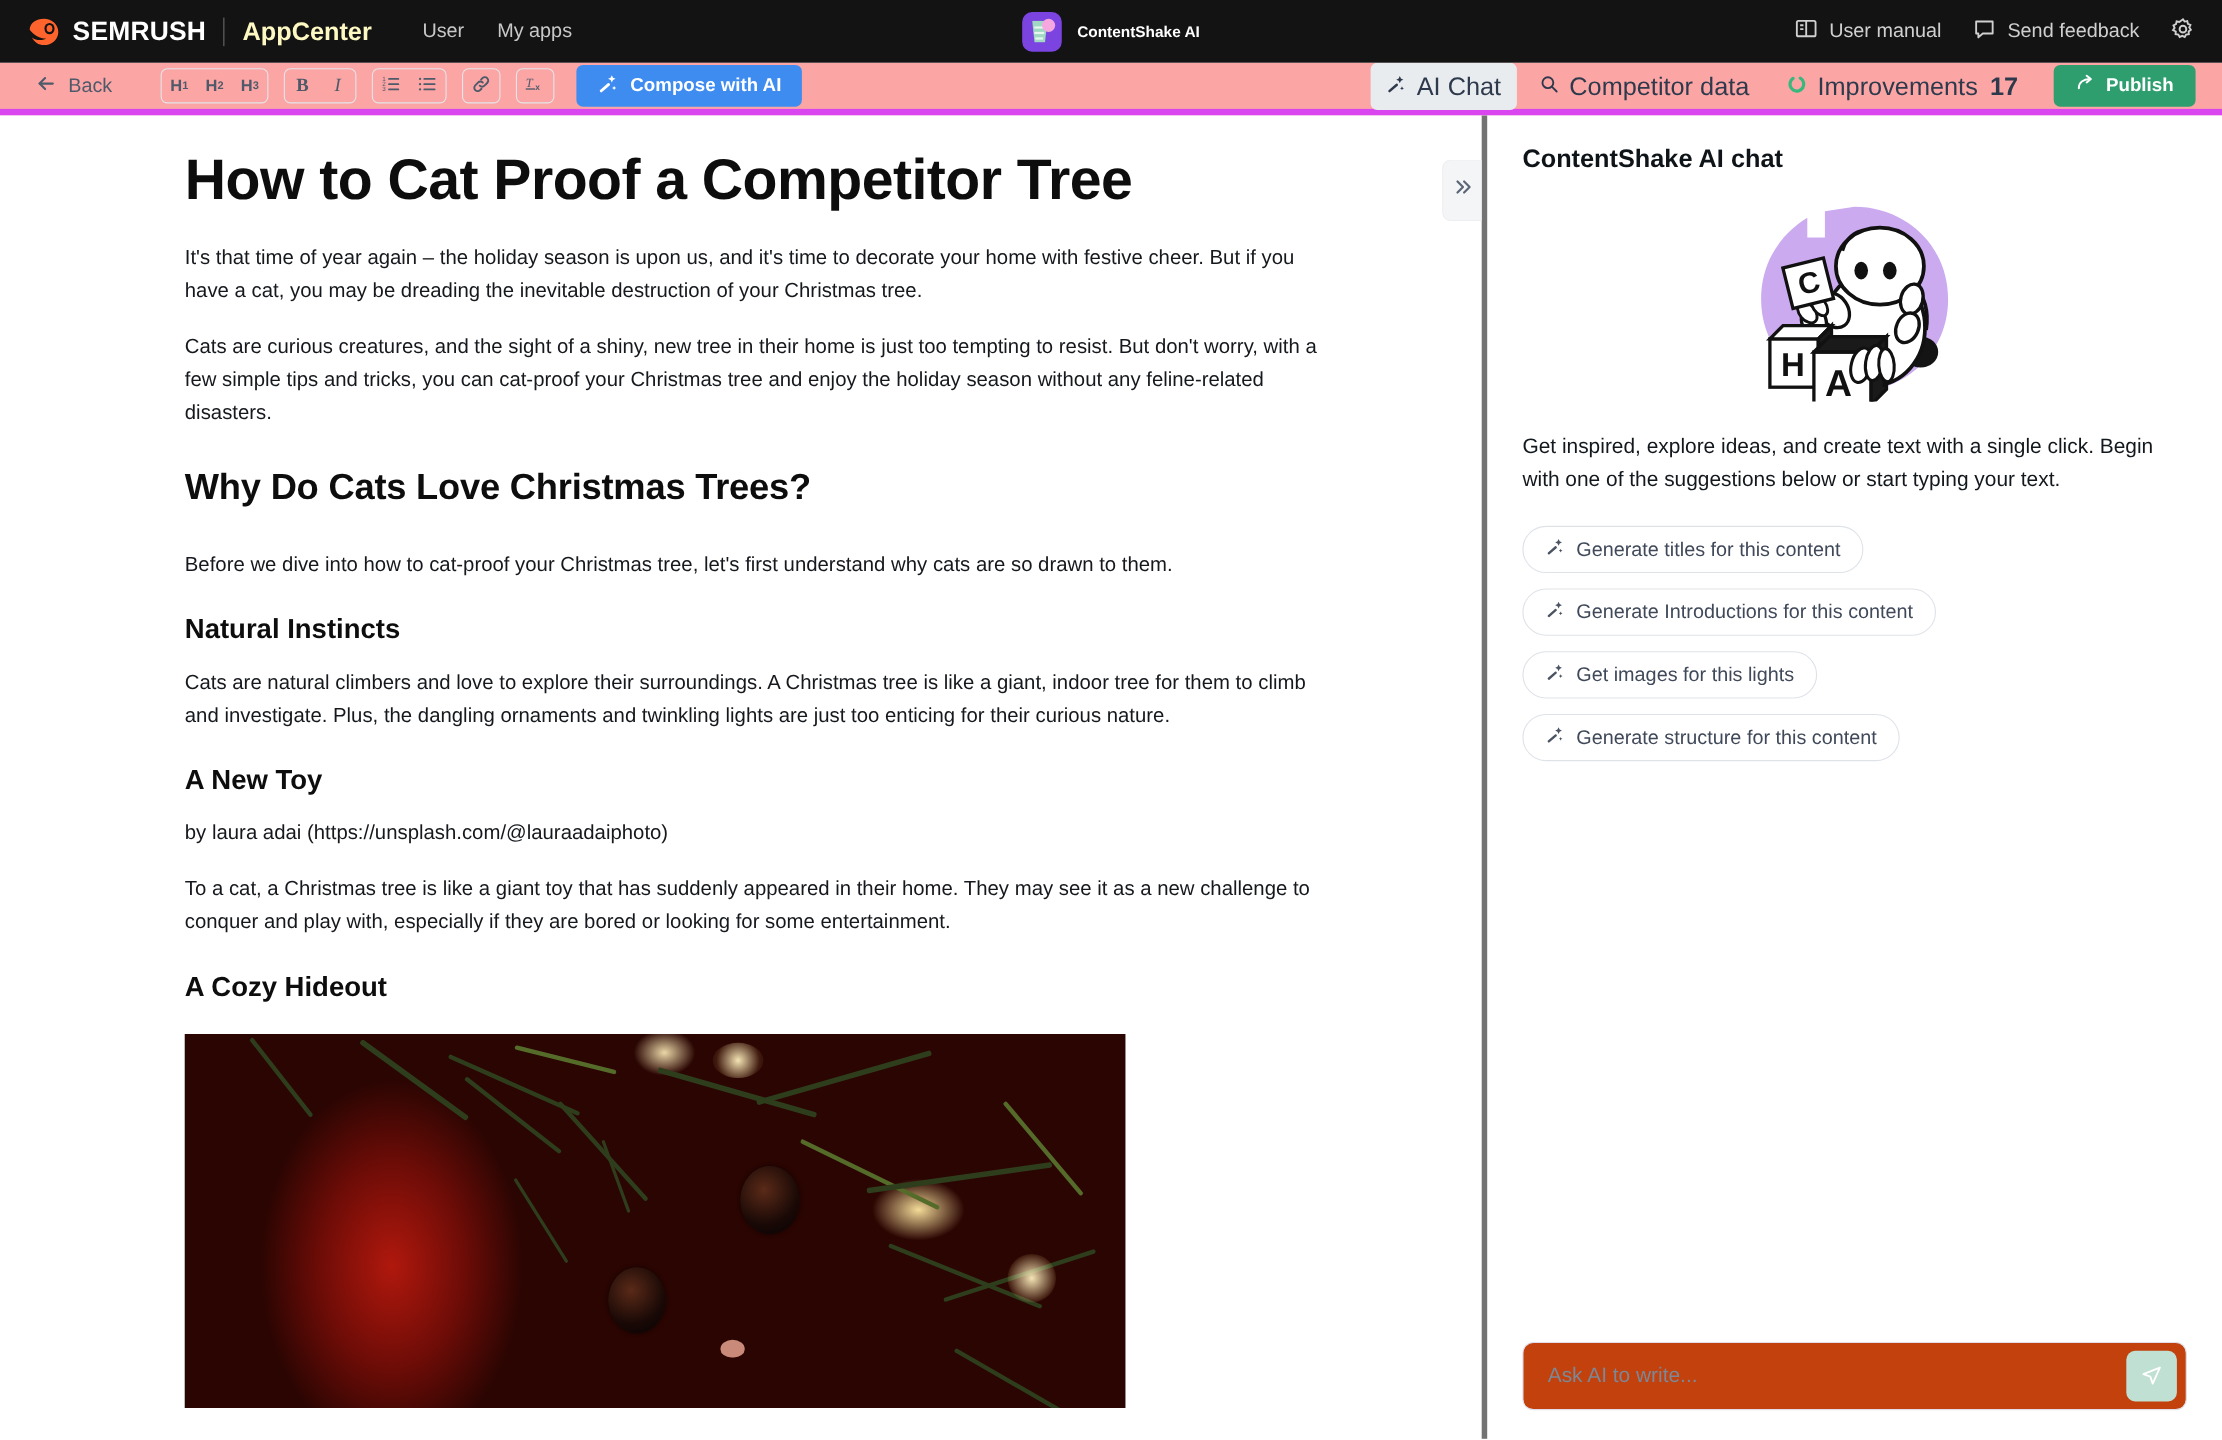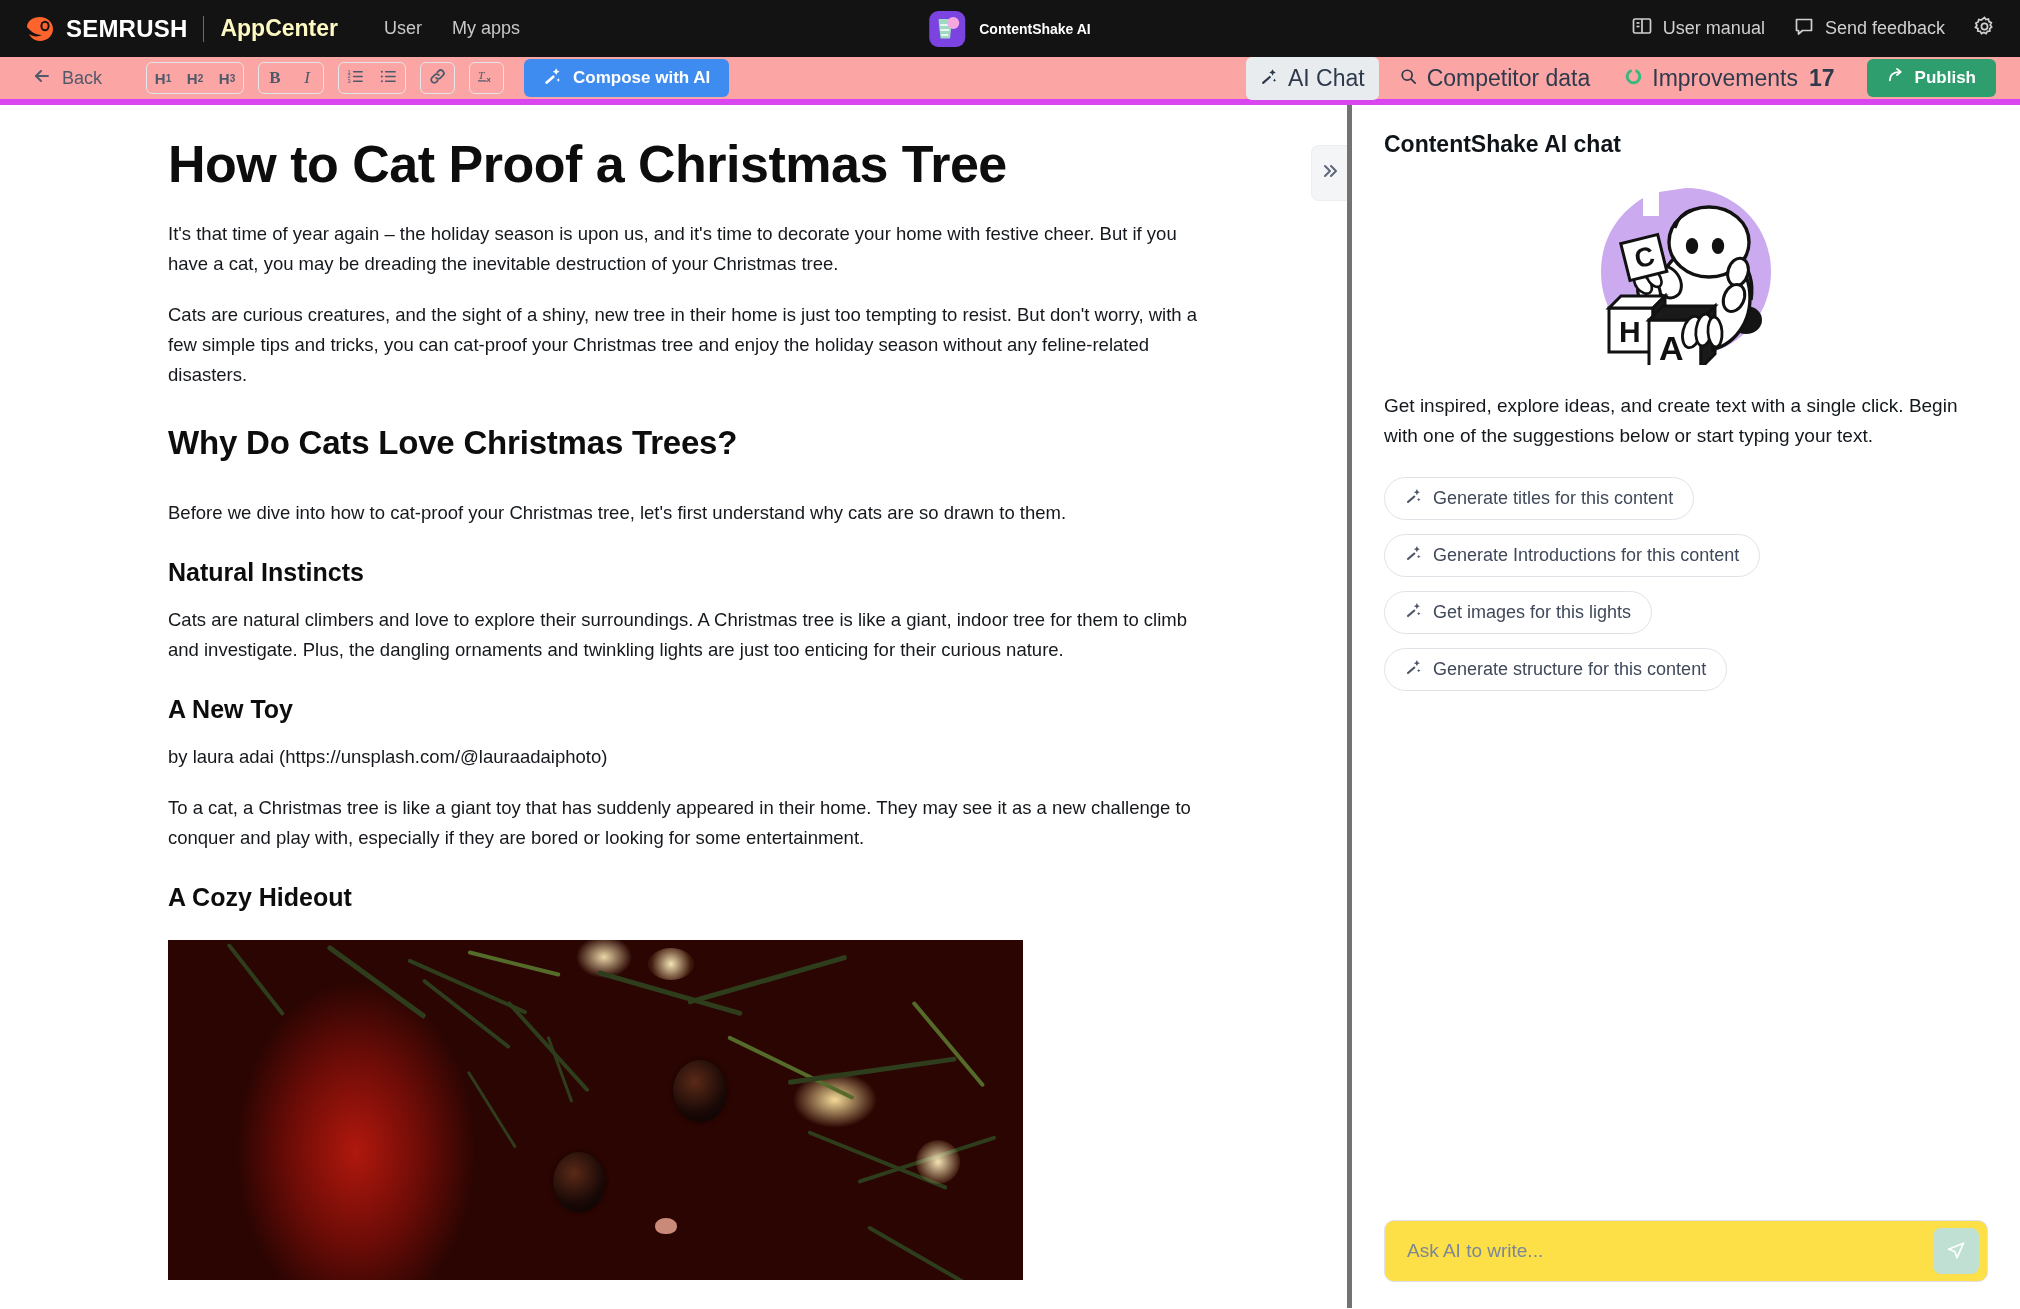--- a/index.html
+++ b/index.html
@@ -366,21 +366,21 @@
   .chat-footer {
     padding: 20px 32px 26px 32px;
   }
   .chat-input-box {
     height: 62px;
     border: 1px solid #dfe0ea;
     border-radius: 10px;
     display: flex;
     align-items: center;
     padding: 0 8px 0 22px;
-    background: #fde047;
+    background: #c2410c;
   }
   .chat-input {
     flex: 1 1 auto;
     border: none;
     outline: none;
     font-size: 19px;
     color: #1c2430;
     font-family: "Liberation Sans", sans-serif;
     background: transparent;
   }
@@ -600,21 +600,21 @@
       </span>
       <span>Publish</span>
     </button>
   </div>
 </div>
 
 <div class="main">
 
   <div class="editor-pane">
     <div class="doc">
-      <h1>How to Cat Proof a Christmas Tree</h1>
+      <h1>How to Cat Proof a Competitor Tree</h1>
       <p>It's that time of year again – the holiday season is upon us, and it's time to decorate your home with festive cheer. But if you have a cat, you may be dreading the inevitable destruction of your Christmas tree.</p>
       <p>Cats are curious creatures, and the sight of a shiny, new tree in their home is just too tempting to resist. But don't worry, with a few simple tips and tricks, you can cat-proof your Christmas tree and enjoy the holiday season without any feline-related disasters.</p>
       <h2>Why Do Cats Love Christmas Trees?</h2>
       <p>Before we dive into how to cat-proof your Christmas tree, let's first understand why cats are so drawn to them.</p>
       <h3>Natural Instincts</h3>
       <p>Cats are natural climbers and love to explore their surroundings. A Christmas tree is like a giant, indoor tree for them to climb and investigate. Plus, the dangling ornaments and twinkling lights are just too enticing for their curious nature.</p>
       <h3>A New Toy</h3>
       <p>by laura adai (https://unsplash.com/@lauraadaiphoto)</p>
       <p>To a cat, a Christmas tree is like a giant toy that has suddenly appeared in their home. They may see it as a new challenge to conquer and play with, especially if they are bored or looking for some entertainment.</p>
       <h3>A Cozy Hideout</h3>

